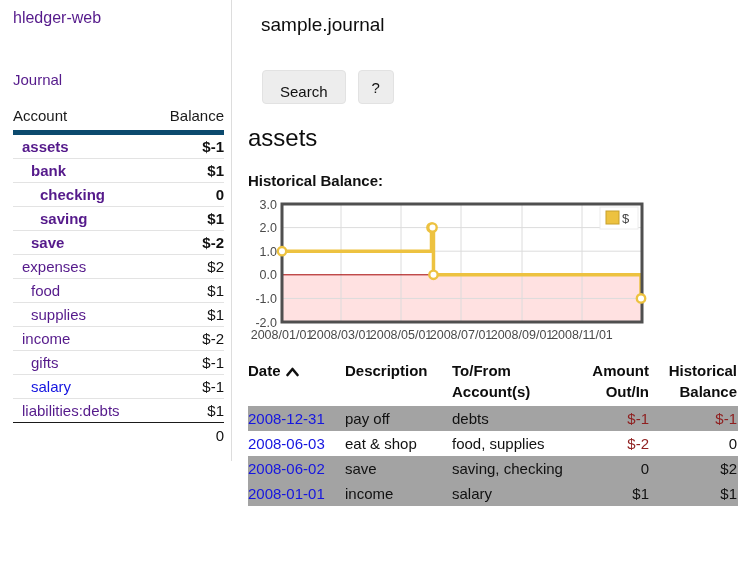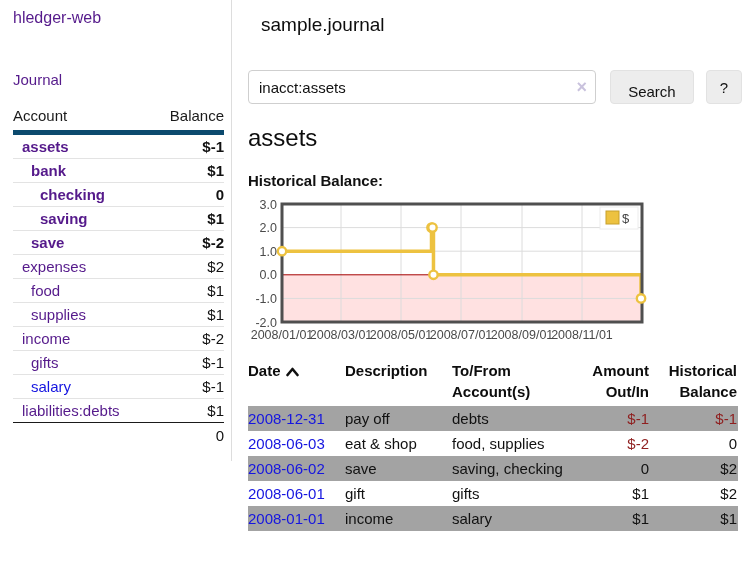--- a/index.html
+++ b/index.html
@@ -145,24 +145,20 @@
         <td class="bal">0</td>
       </tr>
     </tfoot>
   </table>
 </div>
 
 <div class="main">
   <h1 class="page-title">sample.journal</h1>
 
   <div class="search-row">
-    <div class="search-box">
-      <input type="text" value="inacct:assets" style="">
-      <span class="clear-x">×</span>
-    </div>
     <button class="btn">Search</button>
     <button class="btn btn-help">?</button>
   </div>
 
   <h2 class="acct-heading">assets</h2>
   <div class="chart-label">Historical Balance:</div>
 
   <div class="chart-wrap">
     <svg id="chart-svg" width="442" height="150">
         <rect x="34" y="78.80000000000001" width="360" height="47.19999999999999" fill="#ffe1e1"></rect>
@@ -236,27 +232,20 @@
           <td class="r neg">$-2</td>
           <td class="r">0</td>
         </tr>
         <tr class="stripe">
           <td class="date"><a>2008-06-02</a></td>
           <td>save</td>
           <td>saving, checking</td>
           <td class="r">0</td>
           <td class="r">$2</td>
         </tr>
-        <tr>
-          <td class="date"><a>2008-06-01</a></td>
-          <td>gift</td>
-          <td>gifts</td>
-          <td class="r">$1</td>
-          <td class="r">$2</td>
-        </tr>
         <tr class="stripe">
           <td class="date"><a>2008-01-01</a></td>
           <td>income</td>
           <td>salary</td>
           <td class="r">$1</td>
           <td class="r">$1</td>
         </tr>
       </tbody>
   </table>
 </div>

